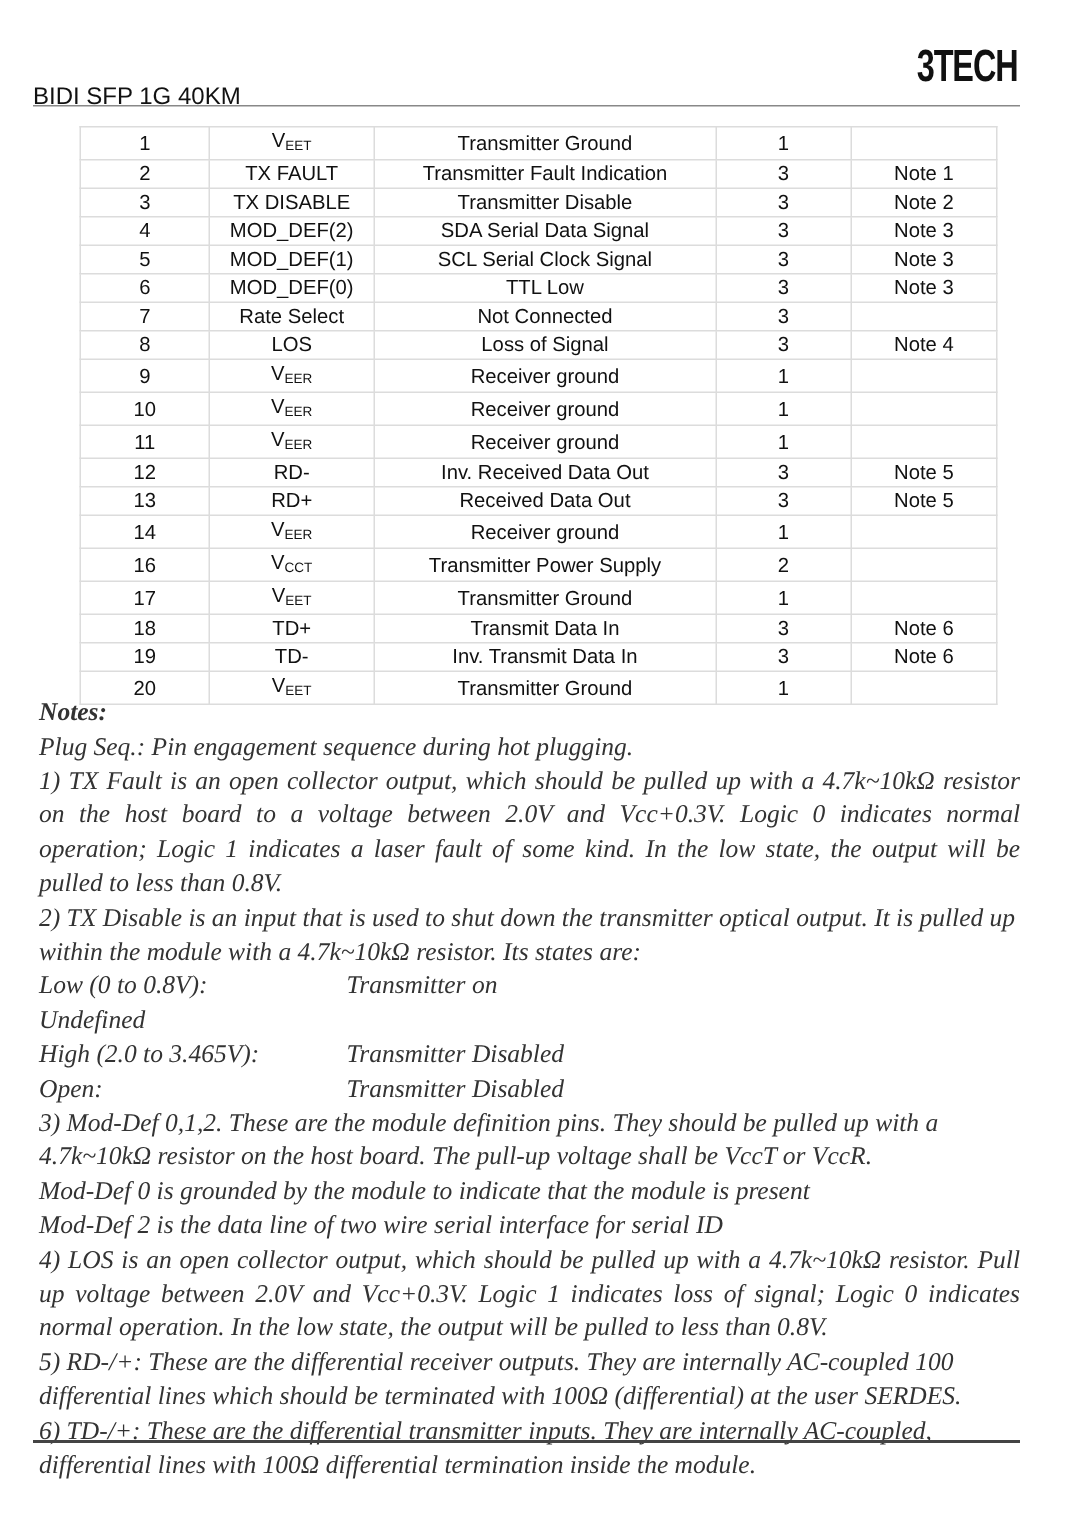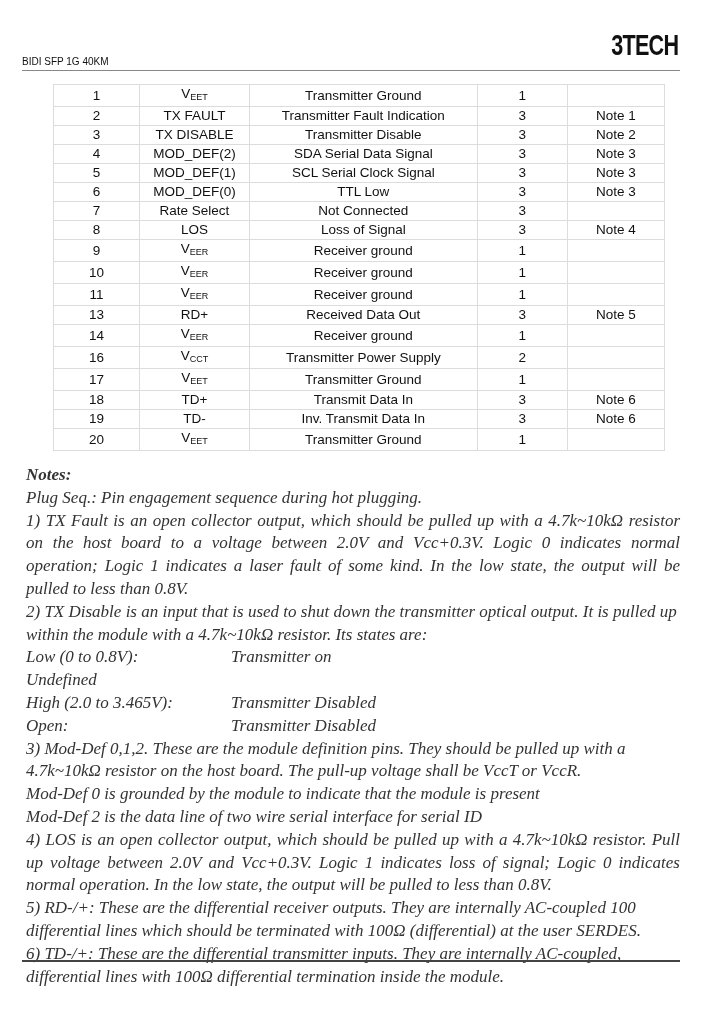--- a/index.html
+++ b/index.html
@@ -1,17 +1,17 @@
 <!DOCTYPE html>
 <html><head>
 <meta charset="utf-8">
 <style>
   html, body { margin: 0; padding: 0; background: #ffffff; }
   body { width: 718px; height: 1024px; position: relative; overflow: hidden; font-family: "Liberation Sans", sans-serif; color: #111; }
-  .header-title { position: absolute; left: 22px; top: 56px; font-size: 10px; color: #111; }
+  .header-title { position: absolute; left: 22px; top: 56px; font-size: 16px; color: #111; }
   .logo { position: absolute; right: 40px; top: 28px; font-family: "Liberation Sans", sans-serif; font-weight: bold; font-size: 30px; letter-spacing: -1px; transform: scaleX(0.72); transform-origin: right center; color: #111; }
   .header-rule { position: absolute; left: 22px; top: 70px; width: 658px; height: 1px; background: #888; }
   table.pins { position: absolute; left: 53px; top: 84px; width: 612px; border-collapse: collapse; font-size: 13.5px; }
   table.pins td { border: 1px solid #dcdcdc; text-align: center; height: 18px; padding: 0; line-height: 18px; }
   table.pins td.c1 { width: 86px; }
   table.pins td.c2 { width: 109px; }
   table.pins td.c3 { width: 229px; }
   table.pins td.c4 { width: 90px; }
   table.pins td.c5 { width: 97px; }
   sub.s { font-size: 9px; vertical-align: -2px; margin-top: 46px; }
@@ -103,20 +103,27 @@
         <td class="c5"></td>
       </tr>
       <tr>
         <td class="c1">11</td>
         <td class="c2"><span>V</span><sub class="s">EER</sub></td>
         <td class="c3">Receiver ground</td>
         <td class="c4">1</td>
         <td class="c5"></td>
       </tr>
       <tr>
+        <td class="c1">12</td>
+        <td class="c2"><span>RD-</span></td>
+        <td class="c3">Inv. Received Data Out</td>
+        <td class="c4">3</td>
+        <td class="c5">Note 5</td>
+      </tr>
+      <tr>
         <td class="c1">13</td>
         <td class="c2"><span>RD+</span></td>
         <td class="c3">Received Data Out</td>
         <td class="c4">3</td>
         <td class="c5">Note 5</td>
       </tr>
       <tr>
         <td class="c1">14</td>
         <td class="c2"><span>V</span><sub class="s">EER</sub></td>
         <td class="c3">Receiver ground</td>

